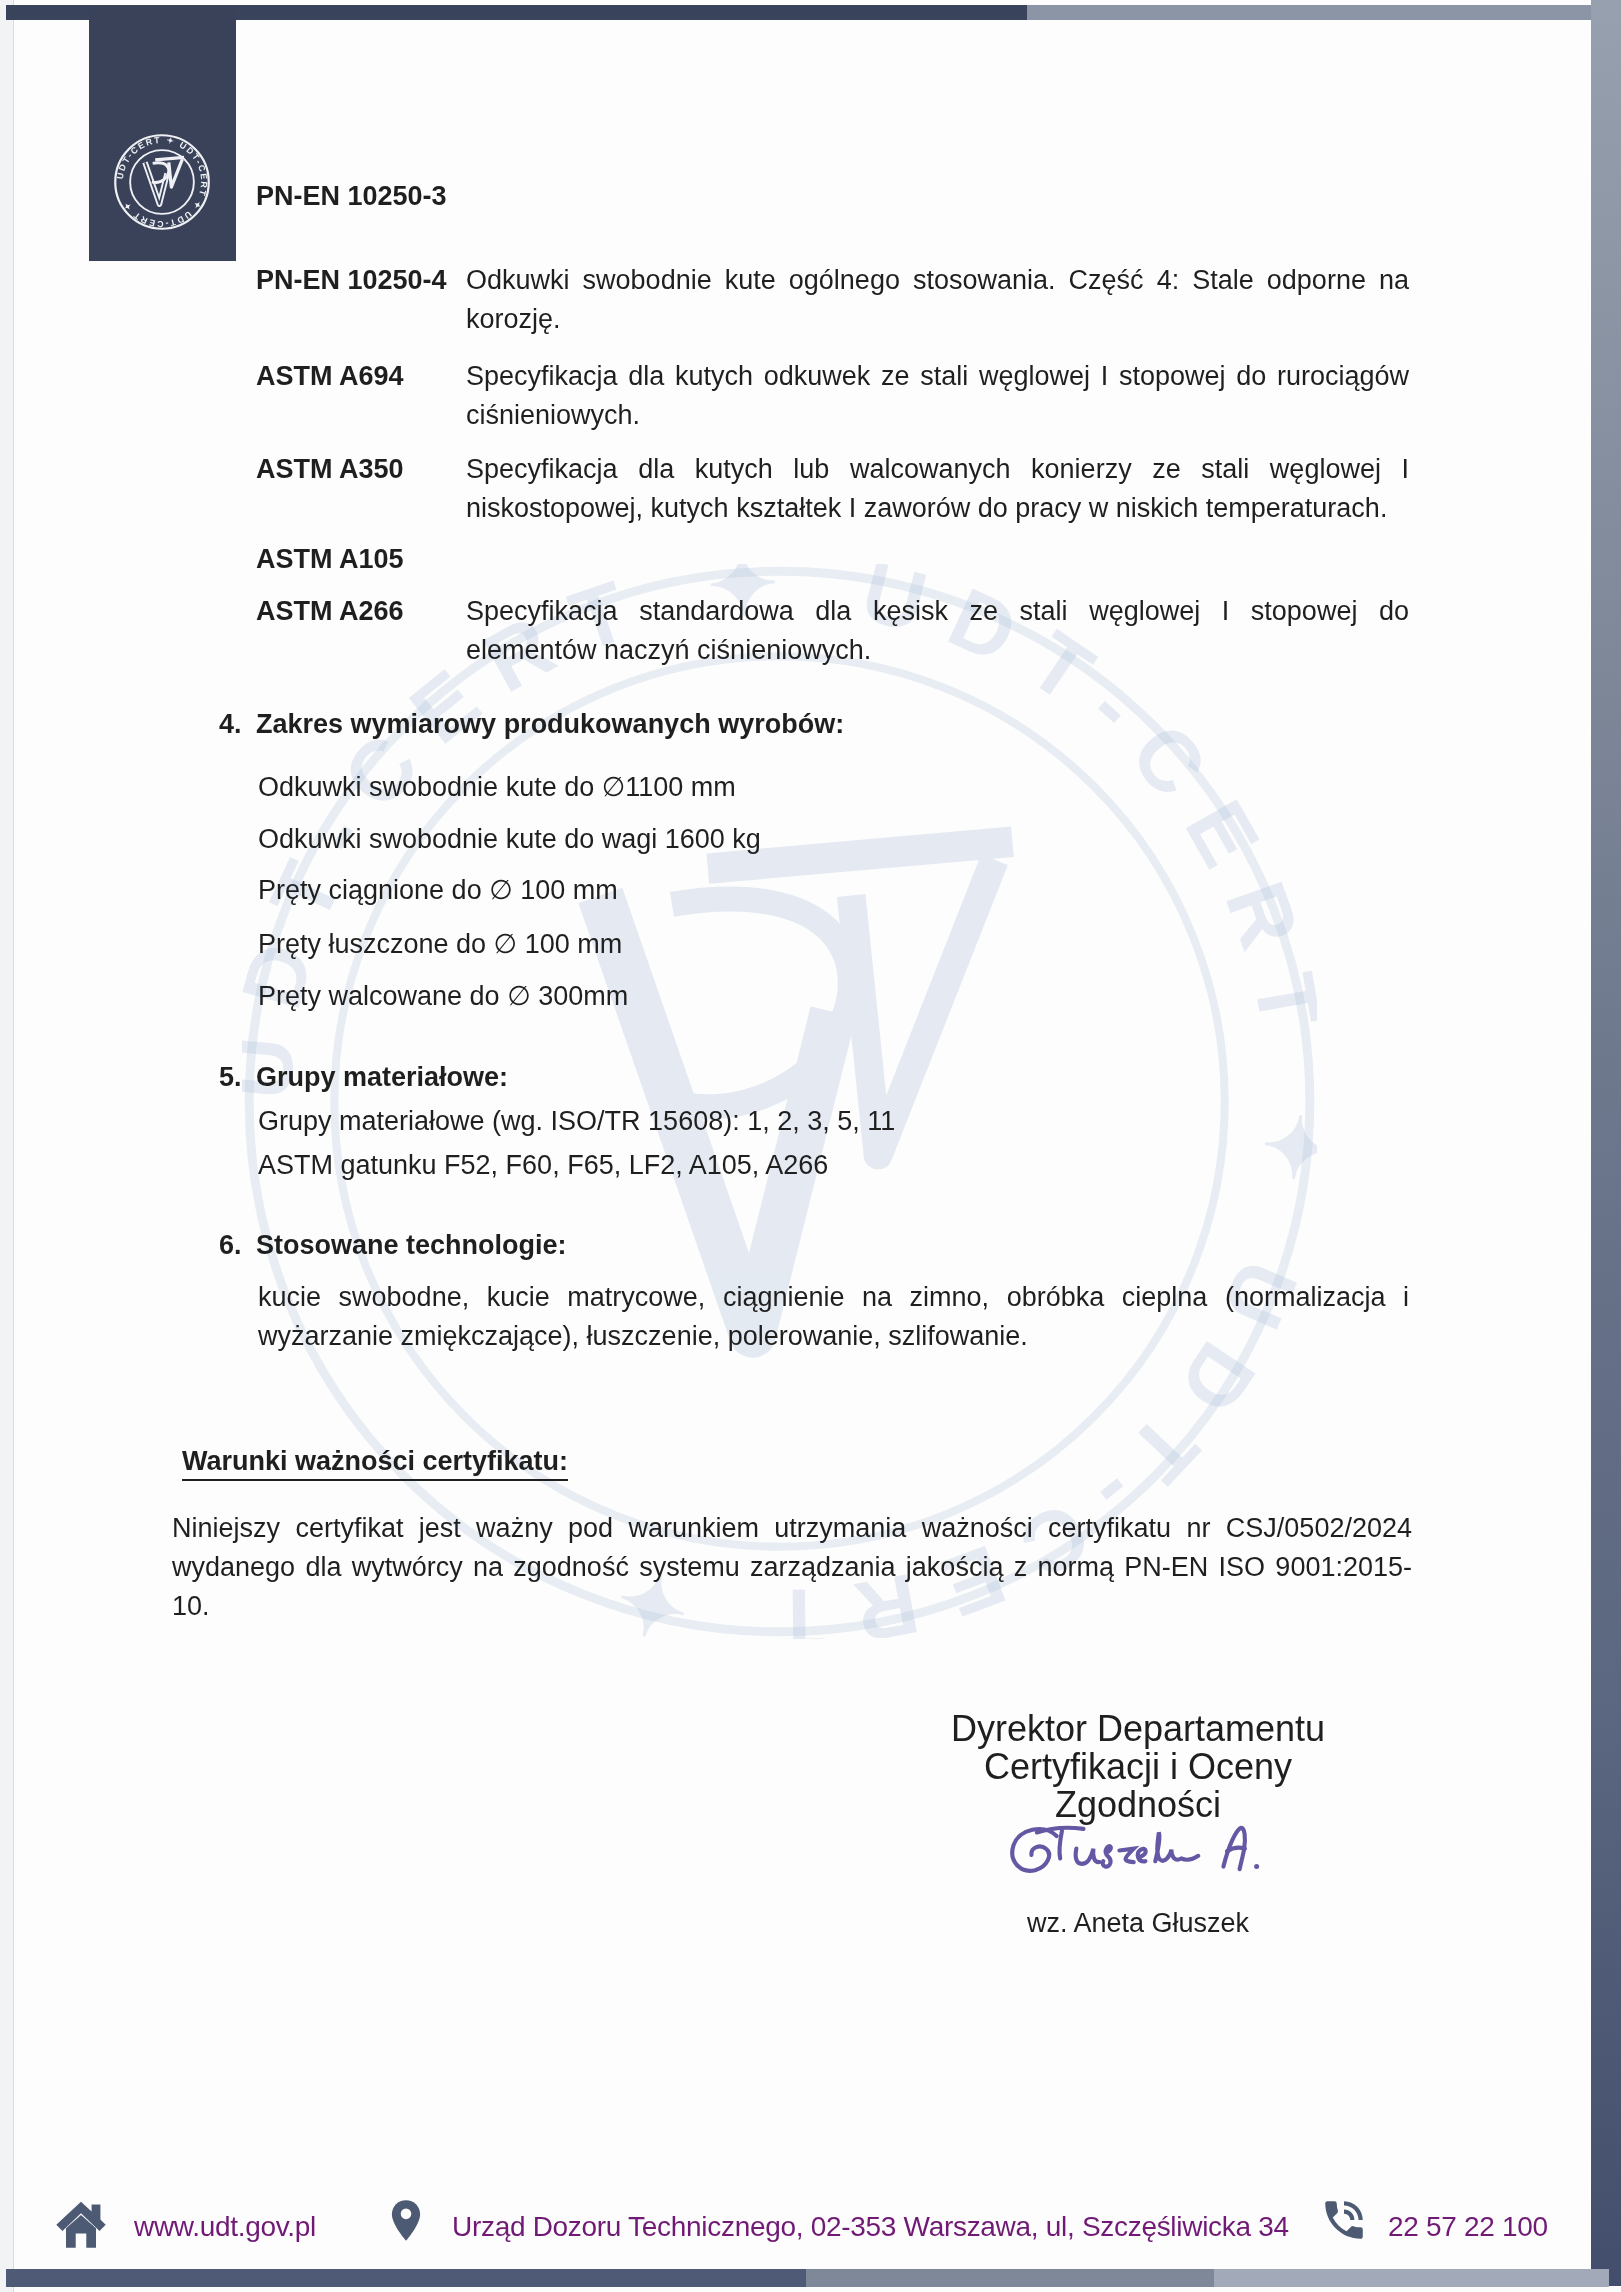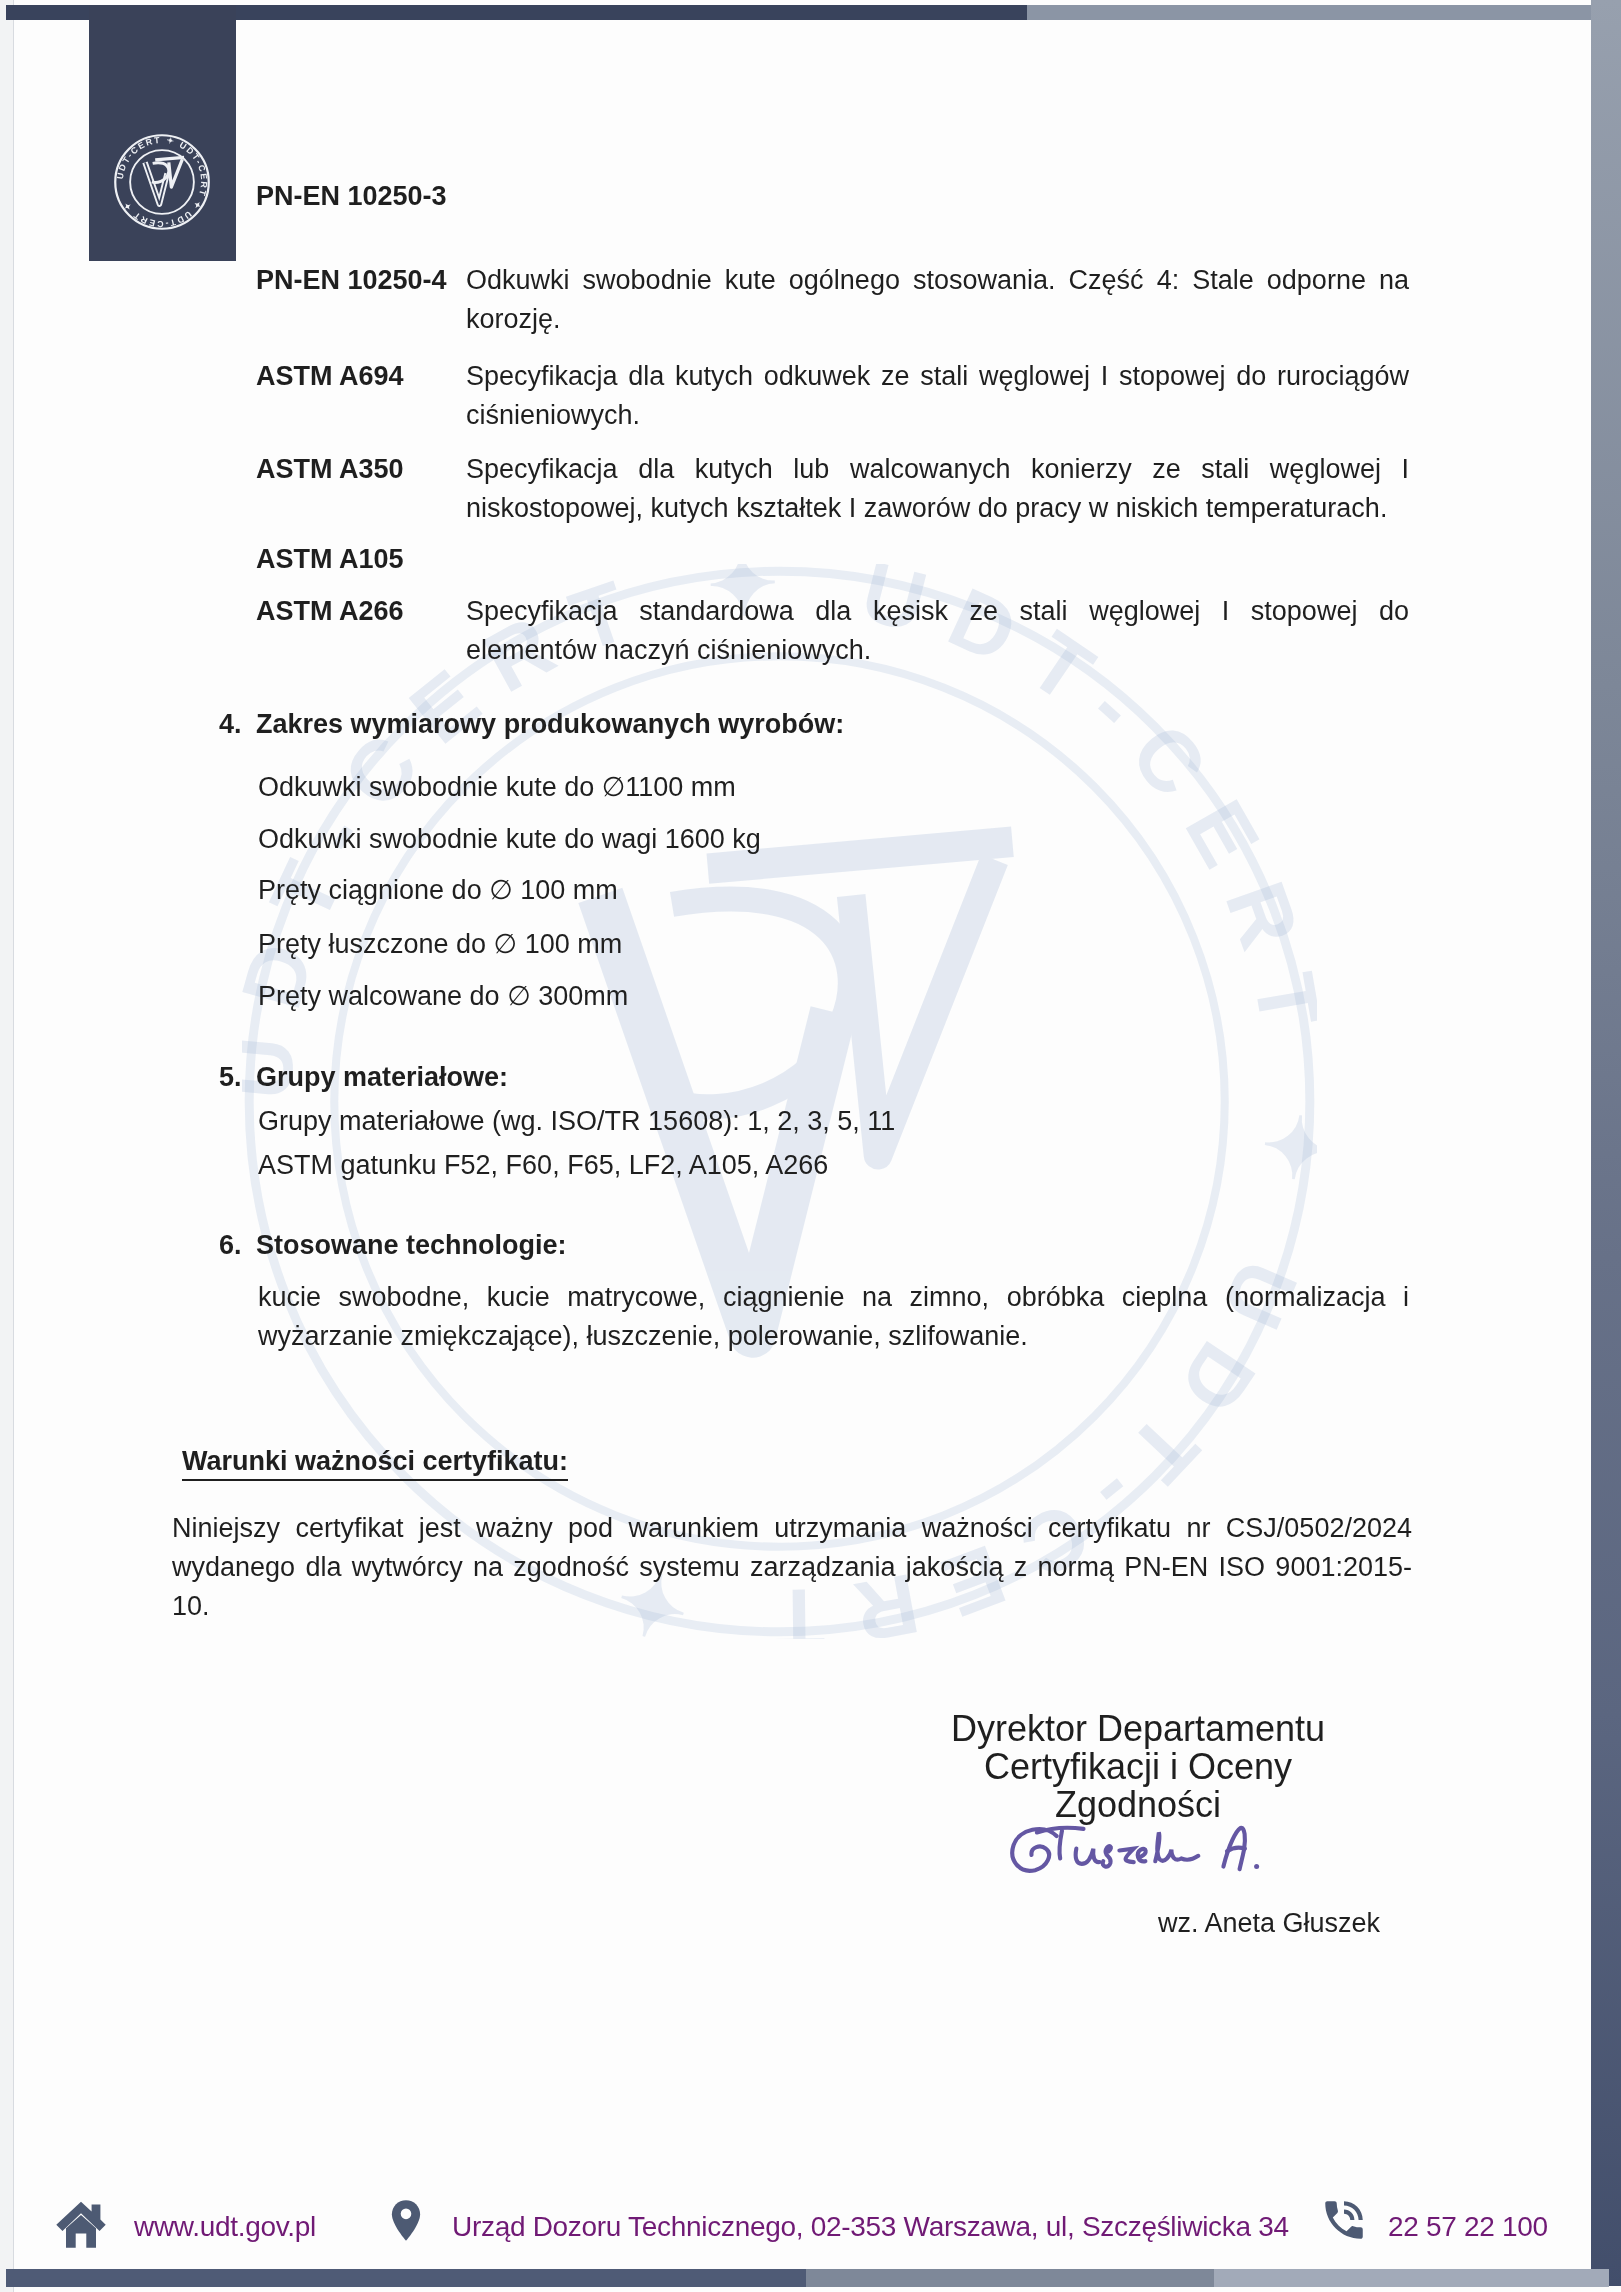--- a/index.html
+++ b/index.html
@@ -26,21 +26,21 @@
   .sec-num{left:219px;font-size:27px;line-height:39px;font-weight:700;}
   .sec-title{left:256px;font-size:27px;line-height:39px;font-weight:700;white-space:nowrap;}
   .sec-item{left:258px;font-size:27px;line-height:39px;white-space:nowrap;}
   .sec-par{left:258px;width:1151px;font-size:27px;line-height:39px;text-align:justify;text-align-last:left;}
   
   #validity-heading{left:182px;font-size:27px;line-height:36px;font-weight:700;text-align:center;}
   #validity-heading span{border-bottom:2.7px solid #1f1f1f;padding-bottom:2.7px;}
   #validity-par{left:172px;width:1240px;font-size:27px;line-height:39px;text-align:justify;text-align-last:left;}
   
   #sig-title{left:896px;top:1710px;width:484px;text-align:center;font-size:36px;line-height:38px;}
-  #sig-name{left:896px;top:1907px;width:484px;text-align:right;font-size:27px;line-height:32px;}
+  #sig-name{left:896px;top:1907px;width:484px;text-align:center;font-size:27px;line-height:32px;}
   
   .foot-text{font-size:28px;line-height:30px;color:#701a75;letter-spacing:-0.3px;white-space:nowrap;}
   #bottom-bar-left{left:6.3px;top:2269px;width:800px;height:18px;background:#4f5b76;}
   #bottom-bar-mid{left:806px;top:2269px;width:408px;height:18px;background:#7e8899;}
   #bottom-bar-right{left:1214px;top:2269px;width:395px;height:18px;background:#a2aab9;}
 </style>
 </head>
 <body>
 
 <div id="page">

